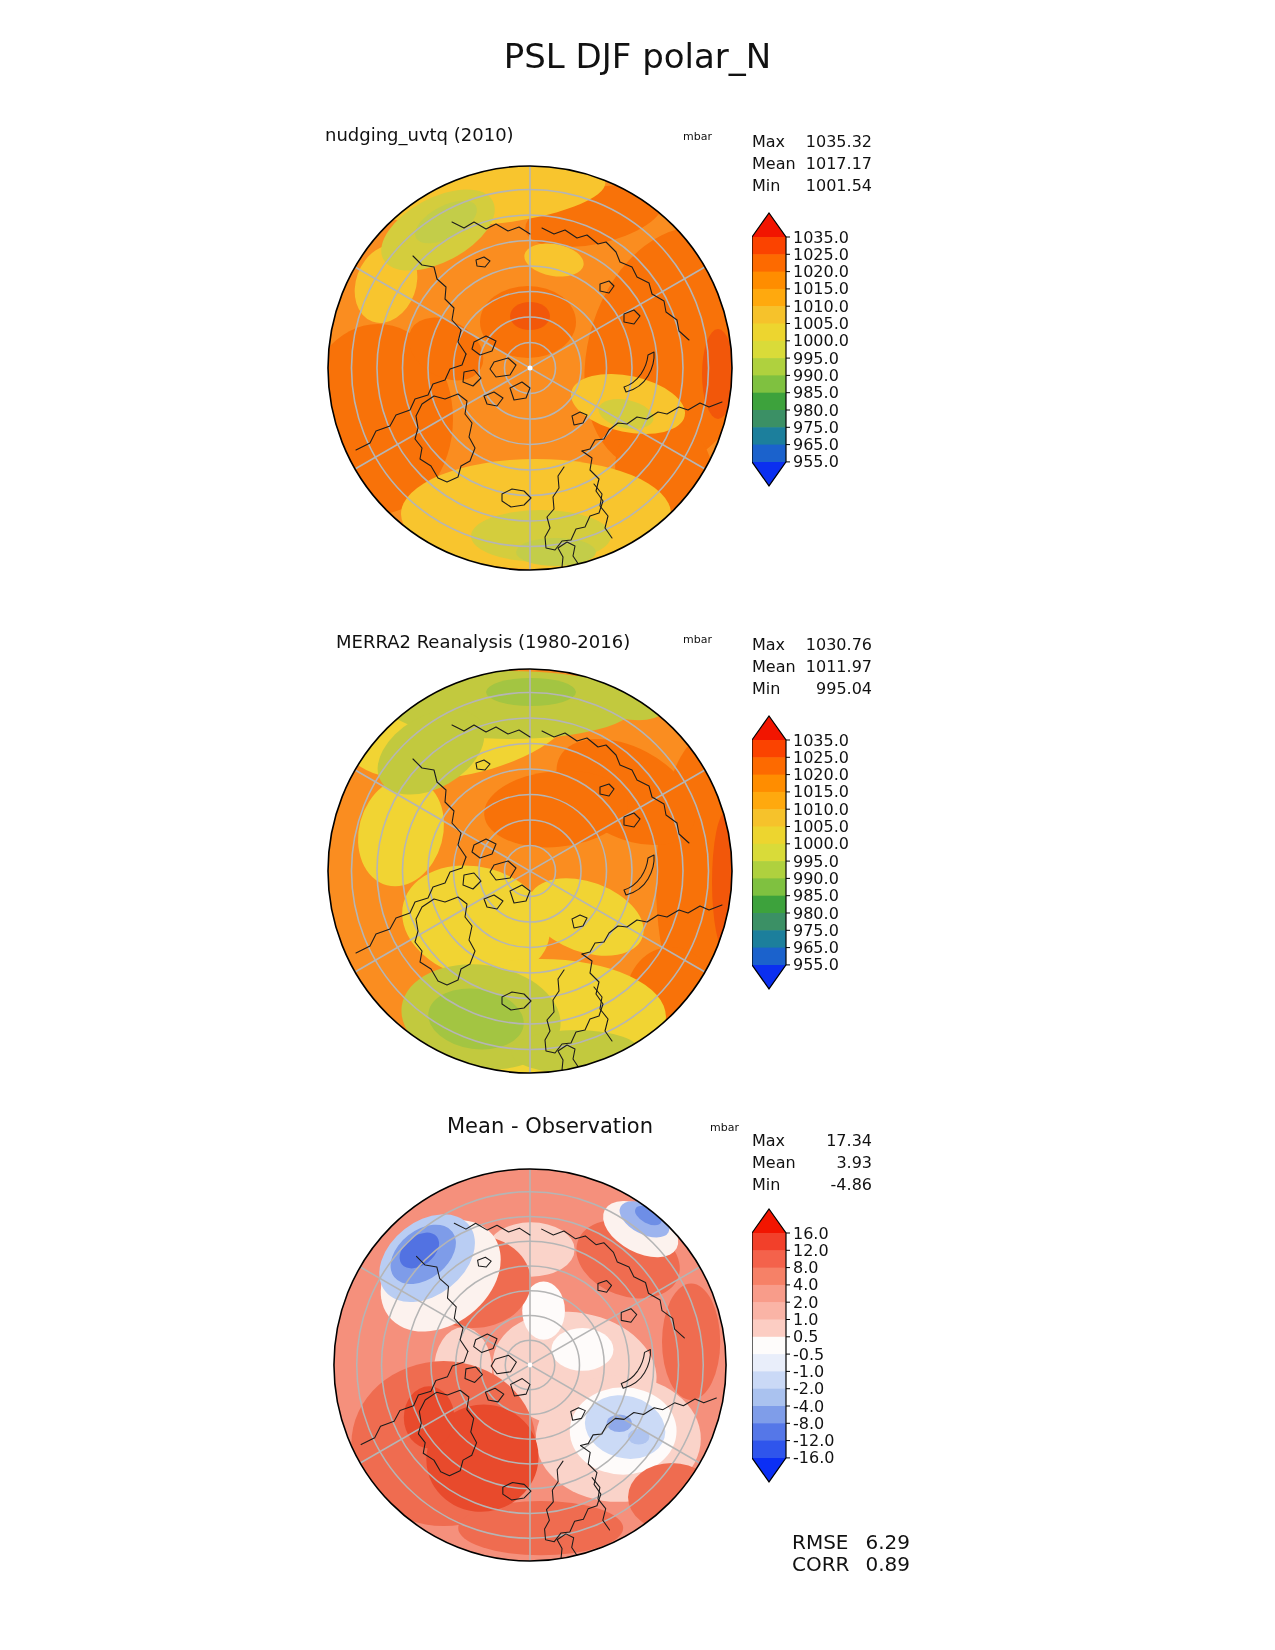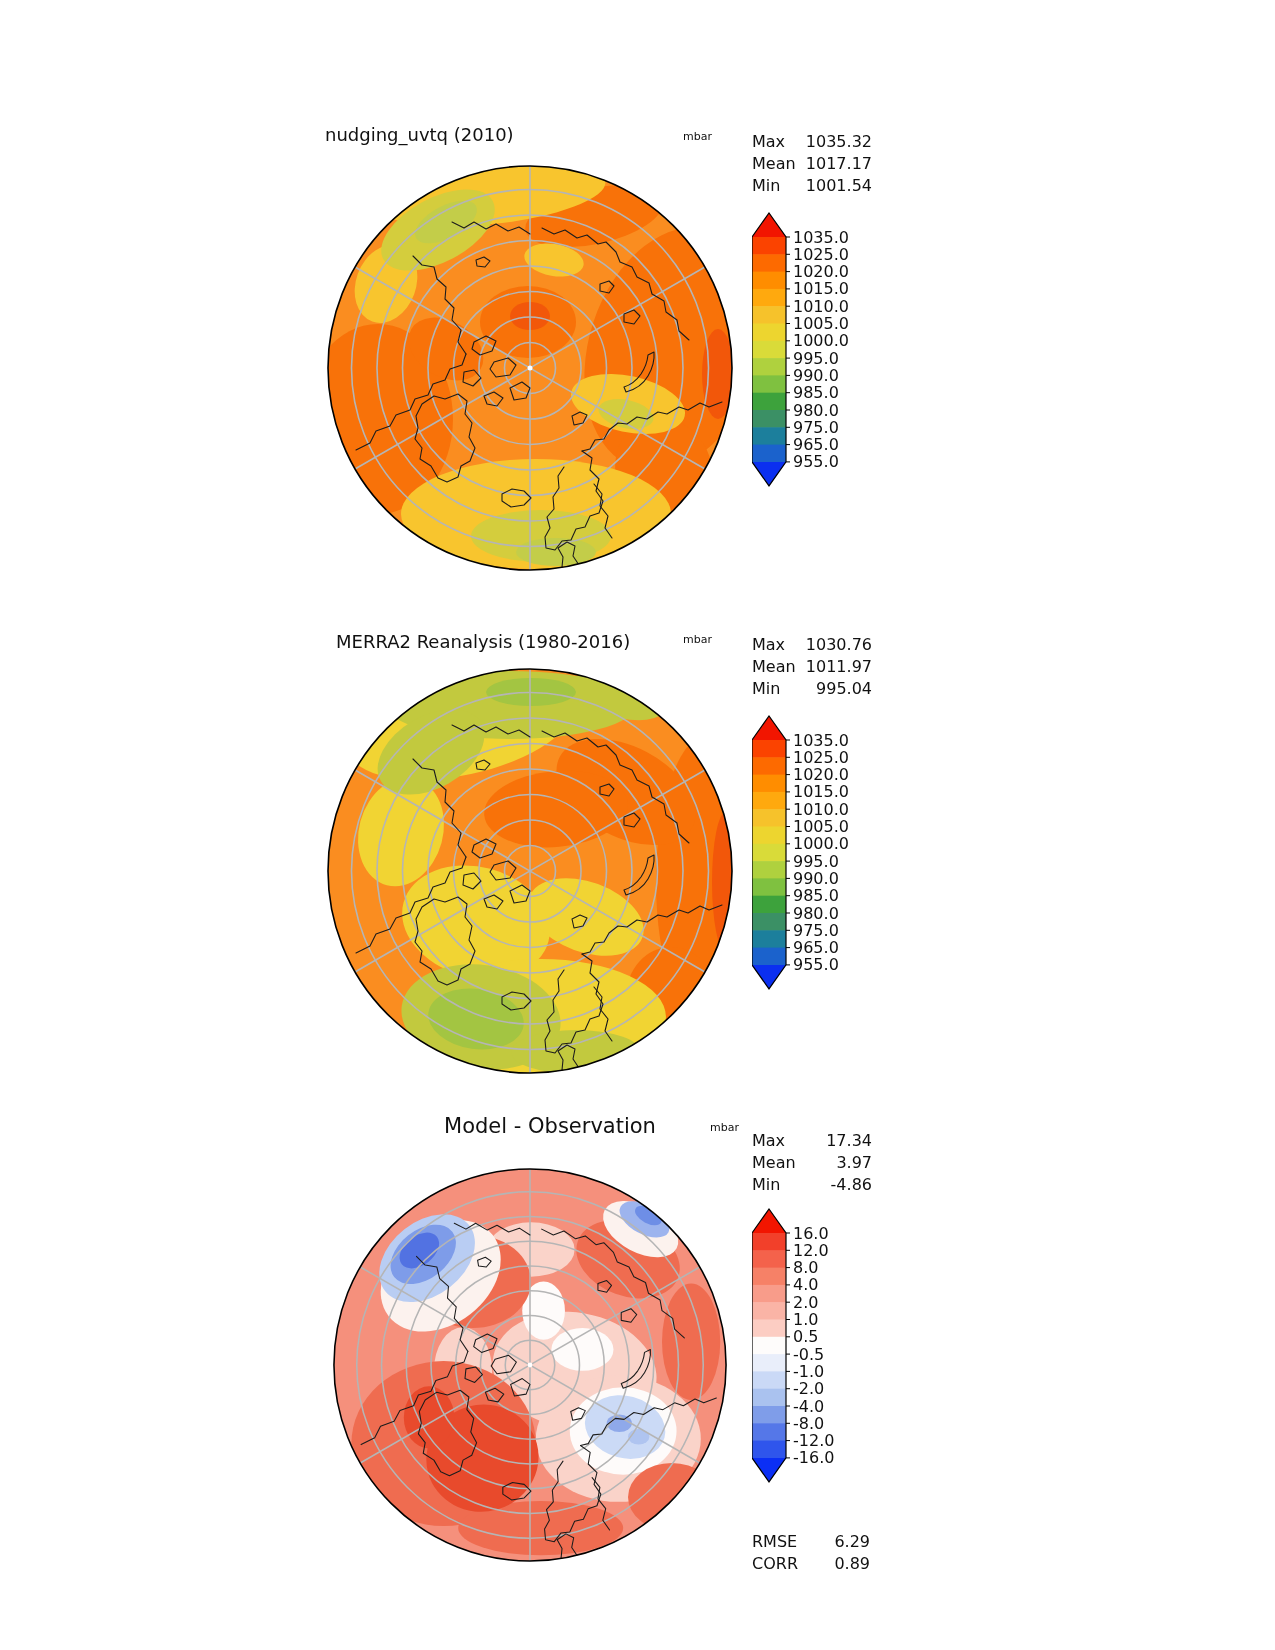--- a/index.html
+++ b/index.html
@@ -17,28 +17,29 @@
   .units{position:absolute;font-size:11px;}
   .stats{
     position:absolute;width:120px;font-size:16px;line-height:22px;
   }
   .stat-row{display:flex;}
   .stat-label{width:46px;flex:0 0 auto;}
   .stat-value{flex:1;text-align:right;}
   .map{position:absolute;}
   .colorbar{position:absolute;}
   .metrics{
-    position:absolute;width:118px;font-size:16px;line-height:22px;
+    position:absolute;width:118px;font-size:20px;line-height:22px;margin-left:40px;
   }
 </style>
 </head>
 <body>
 
 <div class="page">
 
+  <div class="fig-title">PSL DJF polar_N</div>
 
   <div class="panel-subtitle" style="left:325px;top:124px;">nudging_uvtq (2010)</div>
   <div class="units" style="left:683px;top:130px;">mbar</div>
 
   <div class="stats" style="left:752px;top:131px;">
     <div class="stat-row">
       <span class="stat-label">Max</span>
       <span class="stat-value">1035.32</span>
     </div>
     <div class="stat-row">
@@ -269,31 +270,31 @@
       <line x1="34" y1="200" x2="38" y2="200" stroke="#000" stroke-width="1"></line>
       <text x="41" y="205.5" font-size="16" font-family="&quot;DejaVu Sans&quot;,&quot;Liberation Sans&quot;,sans-serif" fill="#111">980.0</text>
       <line x1="34" y1="217.3" x2="38" y2="217.3" stroke="#000" stroke-width="1"></line>
       <text x="41" y="222.8" font-size="16" font-family="&quot;DejaVu Sans&quot;,&quot;Liberation Sans&quot;,sans-serif" fill="#111">975.0</text>
       <line x1="34" y1="234.60000000000002" x2="38" y2="234.60000000000002" stroke="#000" stroke-width="1"></line>
       <text x="41" y="240.10000000000002" font-size="16" font-family="&quot;DejaVu Sans&quot;,&quot;Liberation Sans&quot;,sans-serif" fill="#111">965.0</text>
       <line x1="34" y1="251.9" x2="38" y2="251.9" stroke="#000" stroke-width="1"></line>
       <text x="41" y="257.4" font-size="16" font-family="&quot;DejaVu Sans&quot;,&quot;Liberation Sans&quot;,sans-serif" fill="#111">955.0</text>
     </svg>
 
-  <div class="panel-subtitle center" style="left:420px;top:1114px;width:260px;">Model - Observation</div>
+  <div class="panel-subtitle center" style="left:420px;top:1114px;width:260px;">Mean - Observation</div>
   <div class="units" style="left:710px;top:1121px;">mbar</div>
 
   <div class="stats" style="left:752px;top:1130px;">
     <div class="stat-row">
       <span class="stat-label">Max</span>
       <span class="stat-value">17.34</span>
     </div>
     <div class="stat-row">
       <span class="stat-label">Mean</span>
-      <span class="stat-value">3.97</span>
+      <span class="stat-value">3.93</span>
     </div>
     <div class="stat-row">
       <span class="stat-label">Min</span>
       <span class="stat-value">-4.86</span>
     </div>
   </div>
 
   <svg class="map" style="left:332px;top:1167px;" width="396" height="396" viewBox="0 0 408 408" xmlns="http://www.w3.org/2000/svg" xmlns:xlink="http://www.w3.org/1999/xlink">
     <g clip-path="url(#mapclip)">
       <rect width="408" height="408" fill="#F5907C"></rect>

